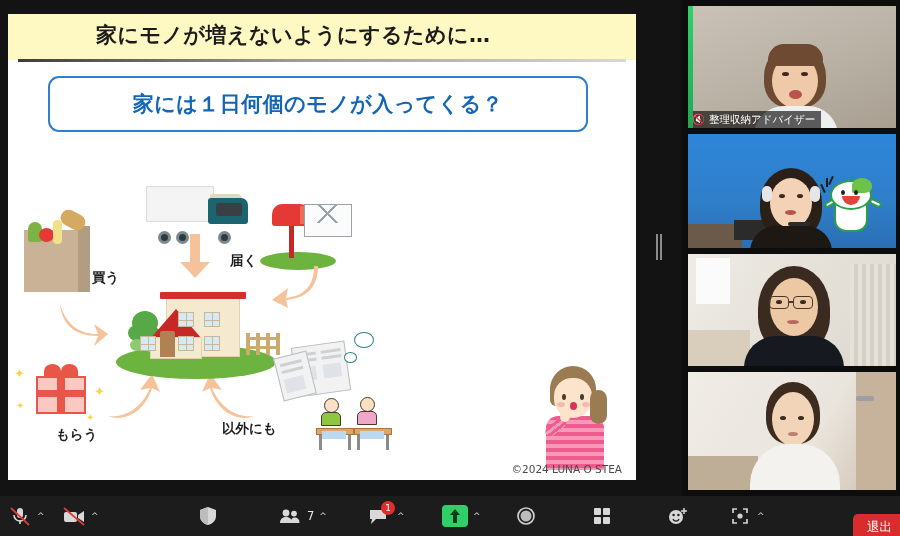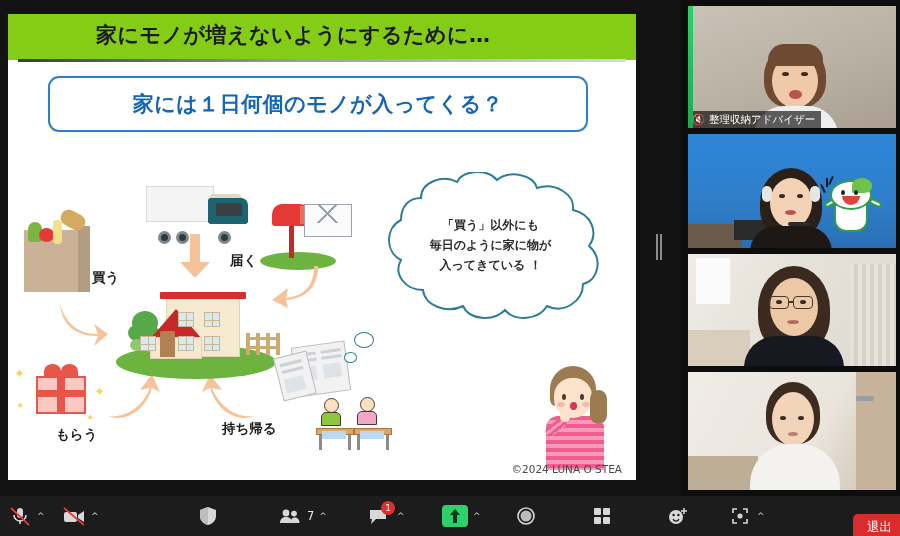--- a/index.html
+++ b/index.html
@@ -4,21 +4,21 @@
 <style>
   * { margin:0; padding:0; box-sizing:border-box; }
   html,body{ width:900px; height:536px; overflow:hidden; background:#0d0d0d;
     font-family:"DejaVu Sans","Liberation Sans",sans-serif; }
   #app{ position:relative; width:900px; height:536px; background:#111111; }
 
   
   #stage{ position:absolute; left:0; top:0; width:680px; height:496px; background:#131313; }
   #slide{ position:absolute; left:8px; top:14px; width:628px; height:466px; background:#ffffff;
      overflow:hidden; }
-  #slide-title-bar{ position:relative; height:46px; background:#84cc16; }
+  #slide-title-bar{ position:relative; height:46px; background:#fef9c3; }
   #slide-title{ position:absolute; left:88px; top:7px; font-size:21px; font-weight:bold;
      color:#1b1b1b; letter-spacing:.5px; white-space:nowrap; }
   #title-rule{ position:absolute; left:10px; top:45px; width:608px; height:3px;
      background:linear-gradient(to right,#3d3d3d 0%,#9a9a9a 45%,#d8d8d8 100%); }
 
   #qbox{ position:absolute; left:40px; top:62px; width:540px; height:56px;
      border:2.5px solid #2f7fd1; border-radius:11px; background:#fff;
      display:flex; align-items:center; justify-content:center; }
   #qbox-text{ font-size:21px; font-weight:bold; color:#1466b5; letter-spacing:.5px; white-space:nowrap; }
 
@@ -329,35 +329,22 @@
           <div class="lg" style="left:3px;"></div>
             <div class="lg" style="left:32px;"></div>
         </div>
         <div class="desk" style="left:38px;">
           <div class="top"></div>
             <div class="bk"></div>
           <div class="lg" style="left:3px;"></div>
             <div class="lg" style="left:32px;"></div>
         </div>
       </div>
-      <div class="lbl" style="left:214px;top:406px;">持ち帰る</div>
-
-      <div id="cloud">
-        <svg viewBox="0 0 255 160" width="255" height="160">
-          <path d="M58 26 C58 10 80 2 94 10 C100 -2 124 -4 134 8 C146 -2 170 2 174 16
-                   C192 10 212 22 210 38 C228 42 236 60 226 74 C240 86 236 108 220 112
-                   C220 130 200 142 184 134 C176 148 152 150 142 138 C130 150 106 148 100 134
-                   C84 142 62 134 60 118 C42 118 30 102 38 88 C22 80 22 56 38 48 C38 34 46 26 58 26 Z" fill="#ffffff" stroke="#2e7d96" stroke-width="2"></path>
-        </svg>
-        <div id="cloud-text">
-            <div>「買う」以外にも</div>
-            <div>毎日のように家に物が</div>
-            <div>入ってきている ！</div>
-          </div>
-      </div>
+      <div class="lbl" style="left:214px;top:406px;">以外にも</div>
+
       <div class="tail" style="left:346px;top:318px;width:20px;height:16px;"></div>
       <div class="tail" style="left:336px;top:338px;width:13px;height:11px;"></div>
 
       <div id="girl">
         <div class="gr-body"></div>
         <div class="gr-hair"></div>
         <div class="gr-face"></div>
         <div class="gr-pony"></div>
         <div class="gr-eye" style="left:22px;top:28px;"></div>
         <div class="gr-eye" style="left:40px;top:28px;"></div>

